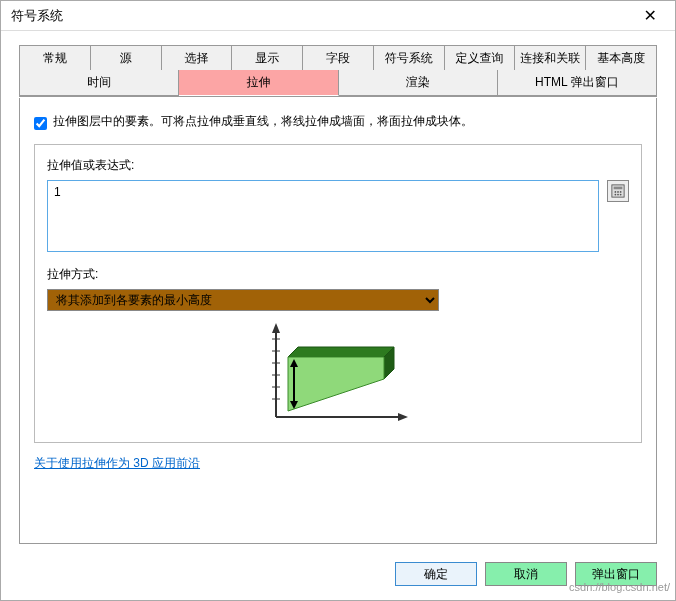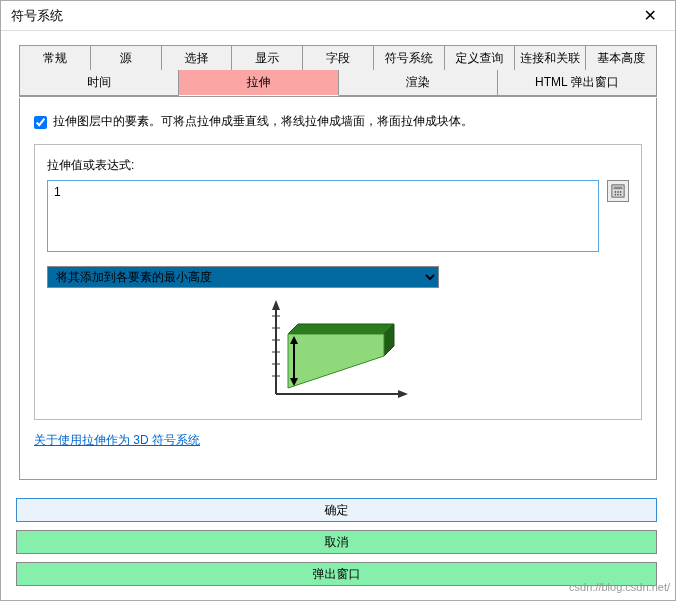--- a/index.html
+++ b/index.html
@@ -11,34 +11,34 @@
     .content { flex: 1; padding: 14px 18px 8px 18px; display: flex; flex-direction: column; }
     .tabs-row1 { display: flex; border-bottom: none; font-family: Liberation Mono, monospace; }
     .tabs-row2 { display: flex; border-bottom: 1px solid #999; position: relative; top: -1px; }
     .tab { padding: 4px 0; text-align: center; border: 1px solid #999; background: #f0f0f0; font-size: 12px; cursor: pointer; white-space: nowrap; }
     .tabs-row1 .tab { flex: 1; border-bottom: none; }
     .tabs-row1 .tab + .tab { border-left: none; }
     .tabs-row2 .tab { flex: 1; border-top: none; }
     .tabs-row2 .tab + .tab { border-left: none; }
     .tab.active { background: #fca5a5; border-bottom: 1px solid #fff; position: relative; z-index: 2; }
     .tab-panel { border: 1px solid #999; border-top: none; flex: 1; padding: 14px; position: relative; }
-    .checkbox-row { display: flex; align-items: center; margin-bottom: 14px; }
+    .checkbox-row { display: flex; align-items: flex-end; margin-bottom: 14px; }
     .checkbox-row input { margin-top: 2px; margin-right: 6px; }
     .checkbox-row label { line-height: 1.5; max-width: 440px; }
     .fieldset { border: 1px solid #bbb; padding: 12px; }
     .section-label { margin-bottom: 6px; display: block; }
     .expr-row { display: flex; gap: 8px; margin-bottom: 14px; }
     .expr-input { flex: 1; height: 72px; border: 1px solid #5aa9e6; padding: 4px 6px; font-family: inherit; font-size: 12px; resize: none; overflow-y: scroll; }
     .calc-btn { width: 22px; height: 22px; border: 1px solid #888; background: #eee; display: flex; align-items: center; justify-content: center; cursor: pointer; }
     .calc-btn svg { width: 14px; height: 14px; }
-    .select-row select { width: 392px; height: 22px; border: 1px solid #888; font-family: inherit; font-size: 12px; padding: 0 4px; background: #0369a1; }
+    .select-row select { width: 392px; height: 22px; border: 1px solid #888; font-family: inherit; font-size: 12px; padding: 0 4px; background: #a16207; }
     .illustration { margin-top: 10px; text-align: center; }
     .illustration svg { width: 148px; height: 106px; }
     .help-link { margin-top: 12px; display: inline-block; color: #0066cc; text-decoration: underline; font-size: 12px; cursor: pointer; }
-    .button-bar { display: flex; justify-content: flex-end; gap: 8px; padding: 10px 18px 14px 15px; flex-direction: column; }
+    .button-bar { display: flex; justify-content: flex-end; gap: 8px; padding: 10px 18px 14px 15px; }
     .btn { min-width: 82px; height: 24px; border: 1px solid #888; background: #86efac; font-family: inherit; font-size: 12px; cursor: pointer; }
     .btn.primary { border: 1px solid #3a8bd0; background: #eaf3fb; }
     .watermark { position: absolute; right: 6px; bottom: 8px; font-size: 11px; color: #999; }
   </style>
 </head>
 <body>
 
 <div class="window">
   <div class="titlebar">
     <span class="titlebar-text">符号系统</span>
@@ -81,20 +81,21 @@
               <circle cx="5" cy="9" r="1" fill="#555"></circle>
                 <circle cx="8" cy="9" r="1" fill="#555"></circle>
                 <circle cx="11" cy="9" r="1" fill="#555"></circle>
               <circle cx="5" cy="12" r="1" fill="#555"></circle>
                 <circle cx="8" cy="12" r="1" fill="#555"></circle>
                 <circle cx="11" cy="12" r="1" fill="#555"></circle>
             </svg>
           </div>
         </div>
 
+        <span class="section-label">拉伸方式:</span>
         <div class="select-row">
           <select>
             <option>将其添加到各要素的最小高度</option>
           </select>
         </div>
 
         <div class="illustration">
           <svg viewBox="0 0 148 106">
             <line x1="12" y1="6" x2="12" y2="96" stroke="#333" stroke-width="2"></line>
             <polygon points="12,2 8,12 16,12" fill="#333"></polygon>
@@ -109,21 +110,21 @@
             <polygon points="24,36 120,36 130,26 34,26" fill="#2d7a1f" stroke="#1a5512"></polygon>
             <polygon points="120,36 120,58 130,48 130,26" fill="#1f5c15" stroke="#1a5512"></polygon>
             <polygon points="24,36 24,90 120,58 120,36" fill="#8fd97a" stroke="#3a8a2a"></polygon>
             <line x1="30" y1="42" x2="30" y2="84" stroke="#000" stroke-width="2"></line>
             <polygon points="30,38 26,46 34,46" fill="#000"></polygon>
             <polygon points="30,88 26,80 34,80" fill="#000"></polygon>
           </svg>
         </div>
       </div>
 
-      <a class="help-link">关于使用拉伸作为 3D 符号系统</a>
+      <a class="help-link">关于使用拉伸作为 3D 应用前沿</a>
     </div>
   </div>
 
   <div class="button-bar">
     <button class="btn primary">确定</button>
     <button class="btn">取消</button>
     <button class="btn">弹出窗口</button>
   </div>
 
   <div class="watermark">csdn://blog.csdn.net/</div>

